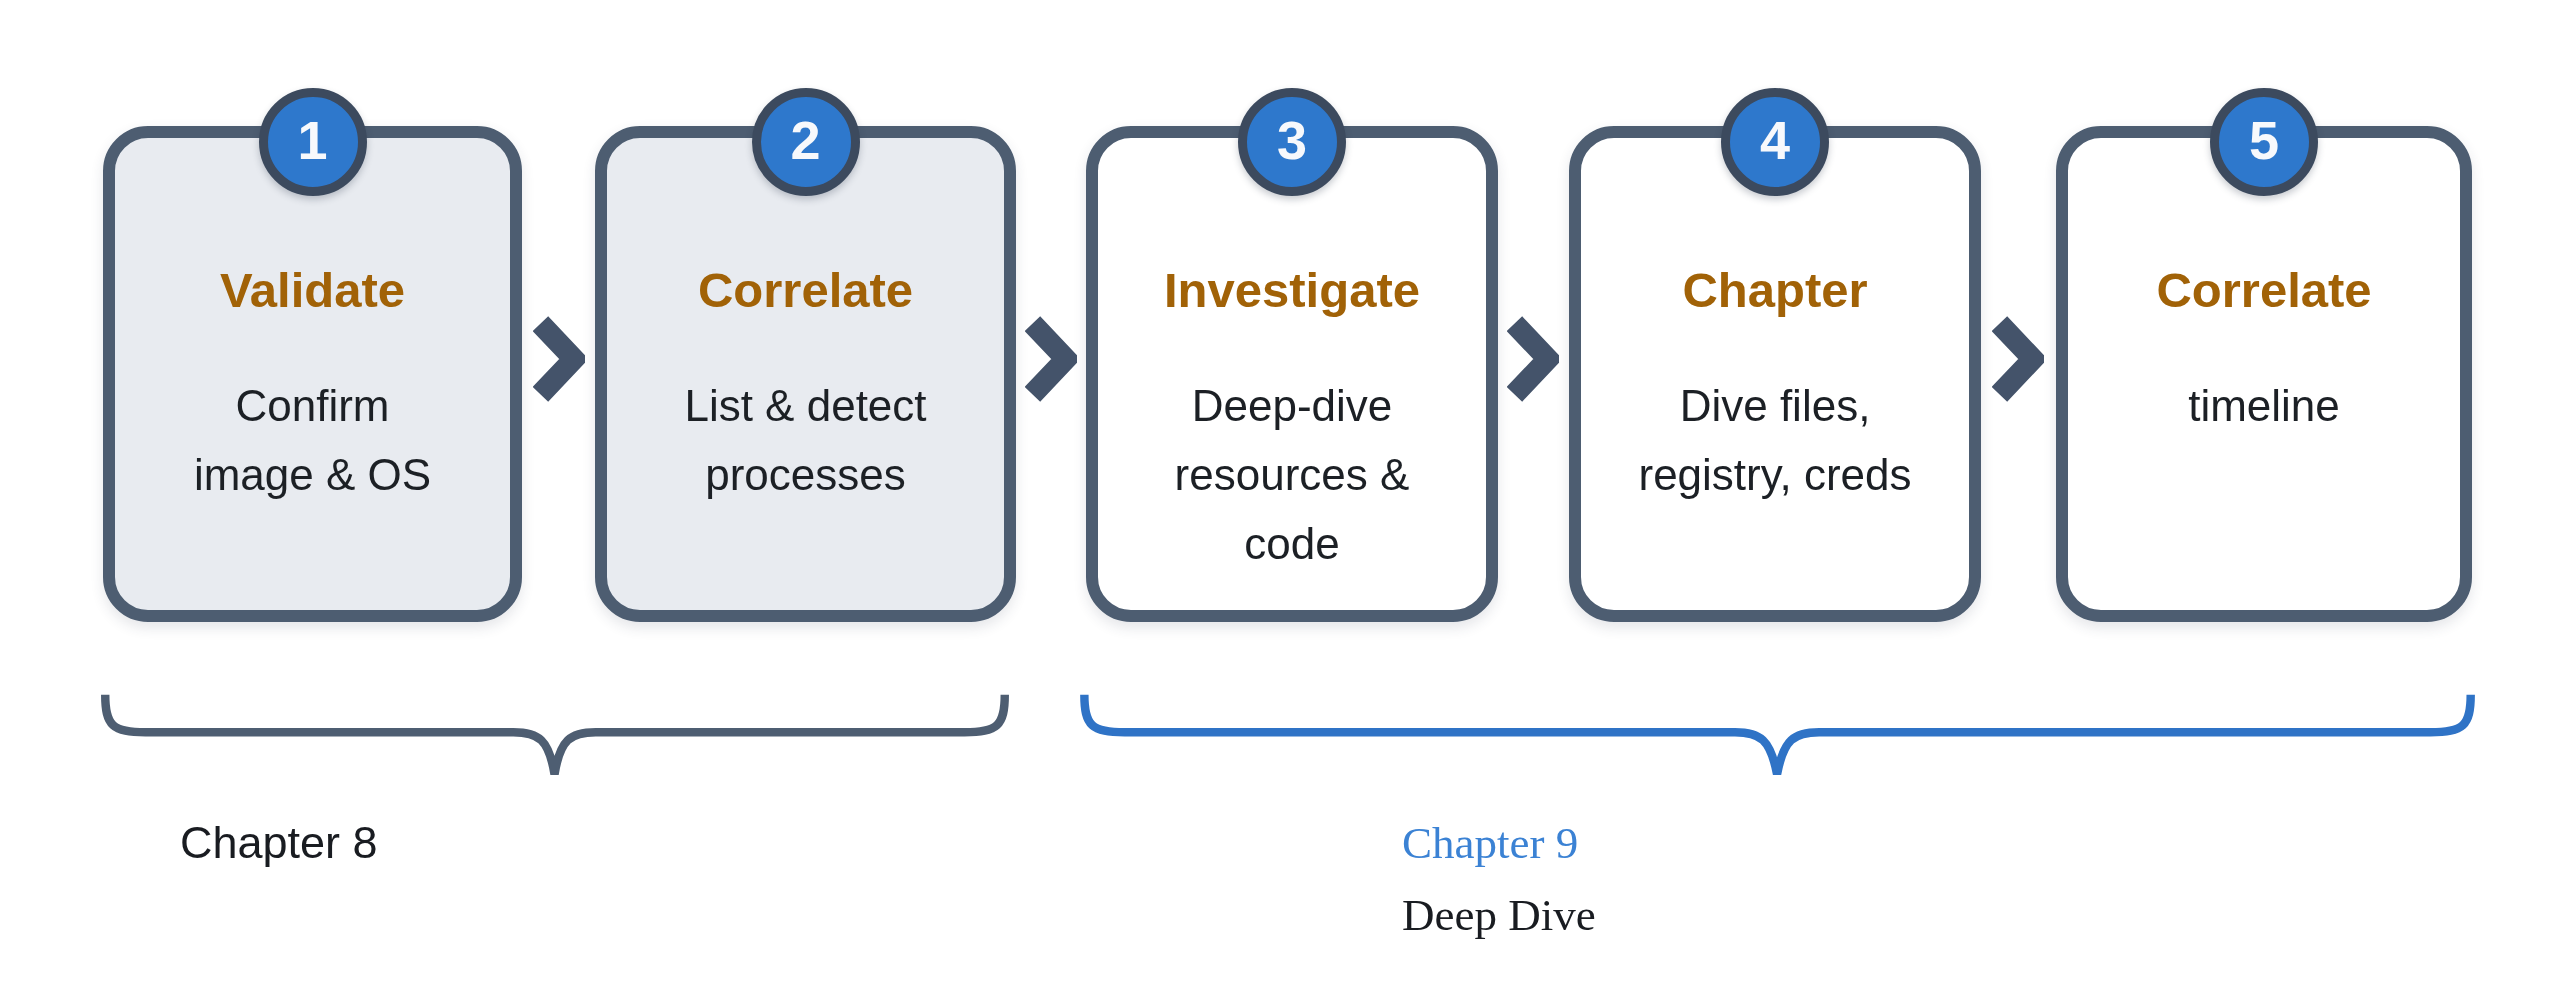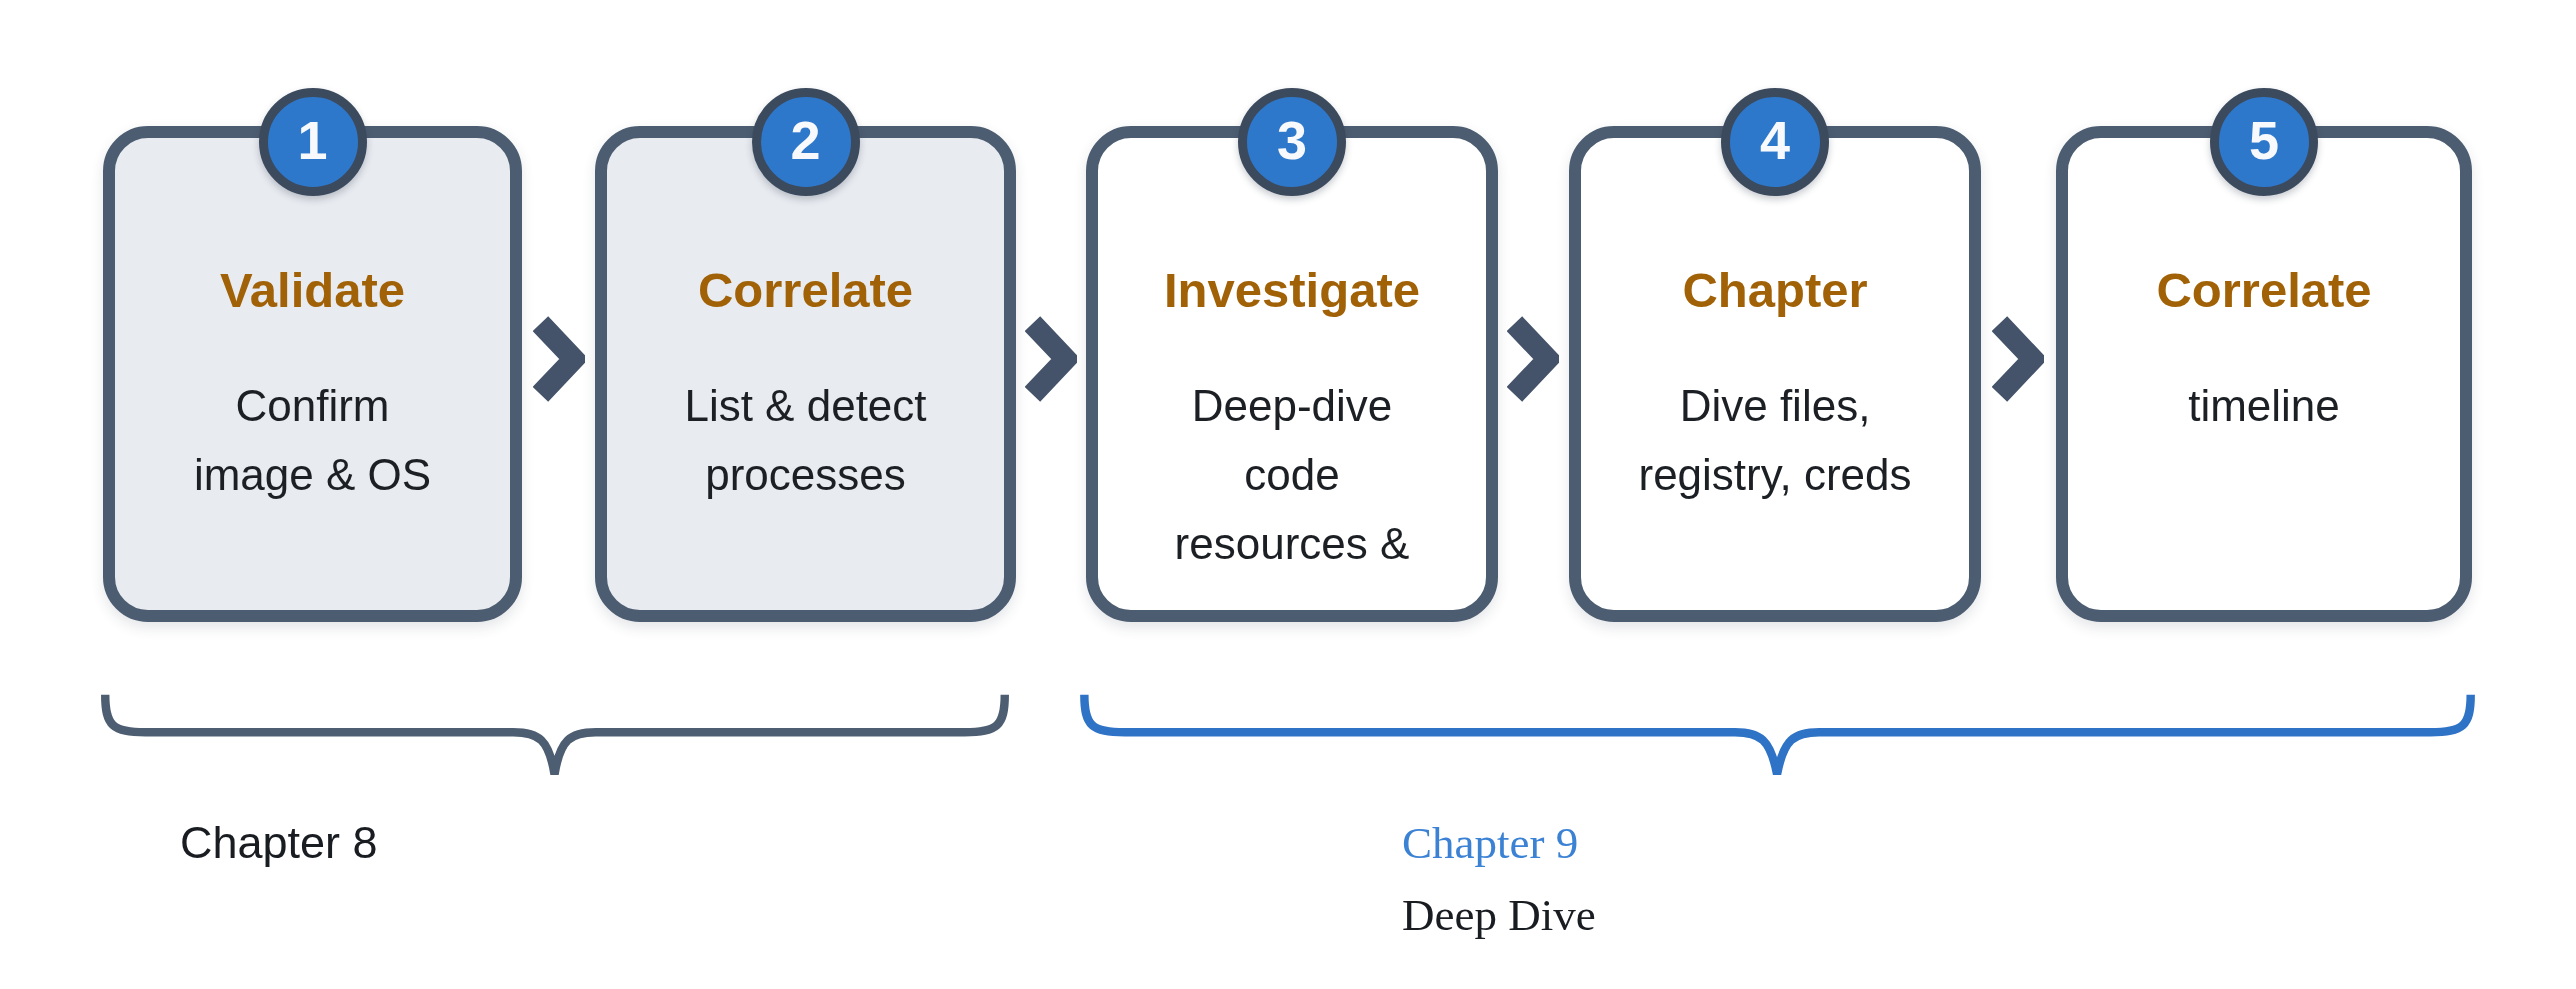--- a/index.html
+++ b/index.html
@@ -87,22 +87,22 @@
     </div>
   </div>
 
   <div class="card" style="left:1086px;width:412px;">
     <div class="badge">
       <span>3</span>
     </div>
     <div class="title">Investigate</div>
     <div class="subtitle">
       <div>Deep-dive</div>
+      <div>resources &amp;</div>
       <div>code</div>
-      <div>resources &amp;</div>
     </div>
   </div>
 
   <div class="card" style="left:1569px;width:412px;">
     <div class="badge">
       <span>4</span>
     </div>
     <div class="title">Chapter</div>
     <div class="subtitle">
       <div>Dive files,</div>

